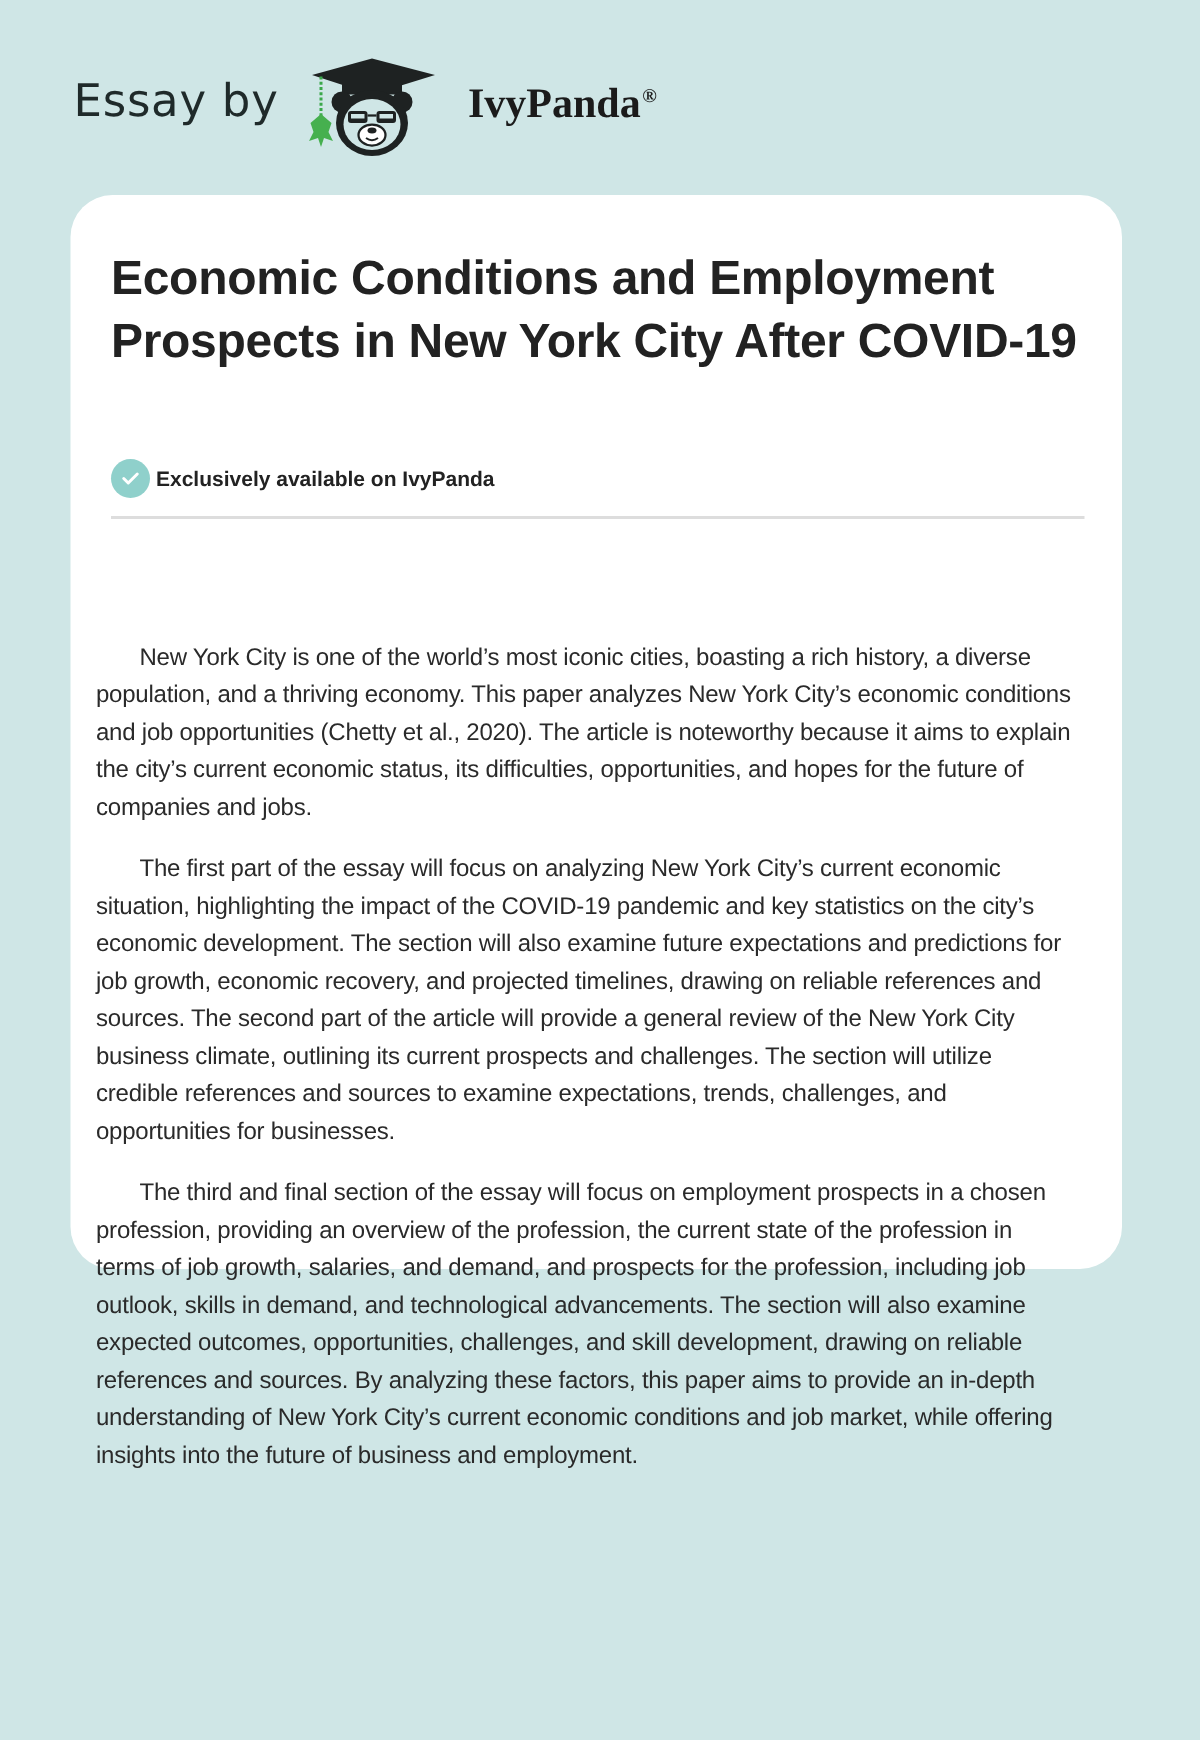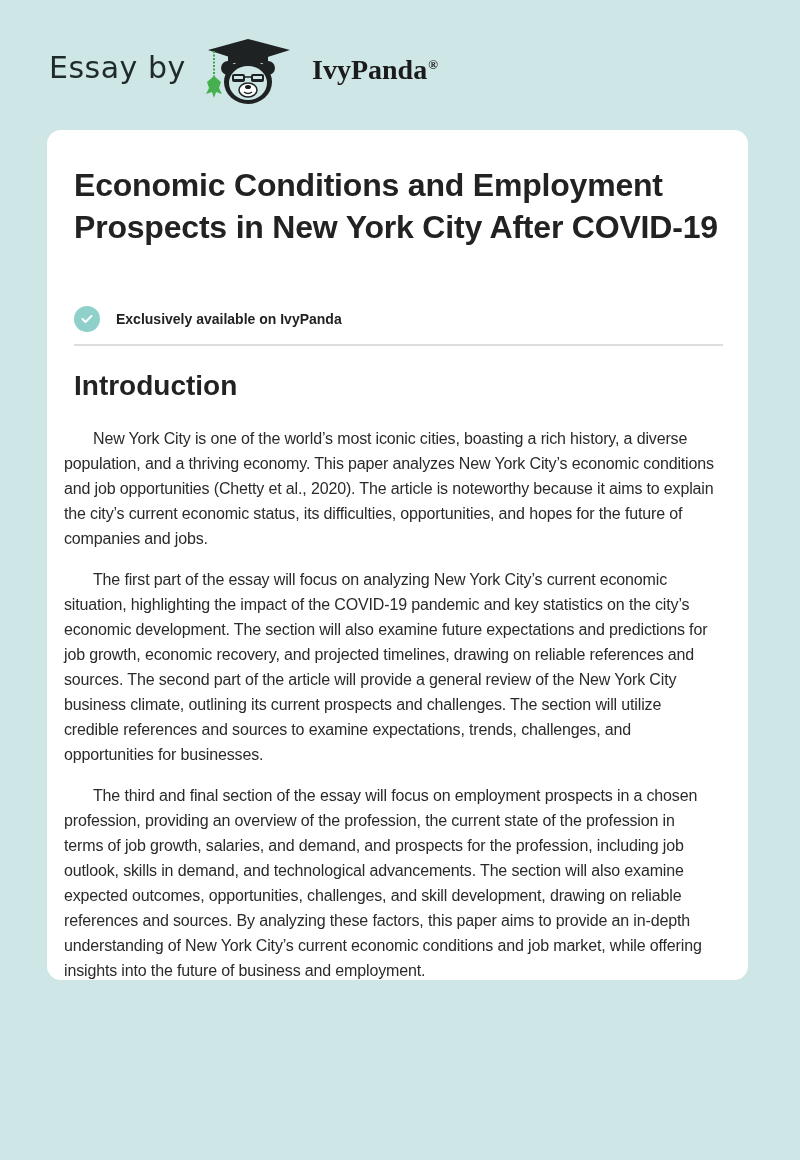--- a/index.html
+++ b/index.html
@@ -50,23 +50,23 @@
     .brand-name sup {
       font-size: 13px;
       vertical-align: super;
       margin-left: 1px;
     }
     .card {
       position: absolute;
       left: 47px;
       top: 130px;
       width: 701px;
-      height: 850px;
+      height: 716px;
       background: #ffffff;
-      border-radius: 14px;
+      border-radius: 28px;
     }
     .title {
       position: absolute;
       left: 27px;
       top: 34px;
       width: 660px;
       margin: 0;
       font-family: "Liberation Sans", sans-serif;
       font-weight: bold;
       font-size: 32px;
@@ -74,21 +74,20 @@
       color: #222;
       letter-spacing: -0.2px;
     }
     .exclusive {
       position: absolute;
       left: 27px;
       top: 176px;
       height: 26px;
       display: flex;
       align-items: center;
-      gap: 12px;
     }
     .check-circle {
       width: 26px;
       height: 26px;
       border-radius: 50%;
       background: #8fd0cb;
       display: flex;
       align-items: center;
       justify-content: center;
       margin-right: 4px;
@@ -176,20 +175,19 @@
     <span class="check-circle">
       <svg width="12" height="10" viewBox="0 0 12 10" xmlns="http://www.w3.org/2000/svg">
         <path d="M1.5 5 L4.5 8 L10.5 2" stroke="#ffffff" stroke-width="2" fill="none" stroke-linecap="round" stroke-linejoin="round"></path>
       </svg>
     </span>
     <span class="exclusive-label">Exclusively available on IvyPanda</span>
   </div>
 
   <div class="divider"></div>
 
-  <h2 class="section-heading">Introduction</h2>
 
   <div class="body-text">
     <p>New York City is one of the world’s most iconic cities, boasting a rich history, a diverse population, and a thriving economy. This paper analyzes New York City’s economic conditions and job opportunities (Chetty et al., 2020). The article is noteworthy because it aims to explain the city’s current economic status, its difficulties, opportunities, and hopes for the future of companies and jobs.</p>
     <p>The first part of the essay will focus on analyzing New York City’s current economic situation, highlighting the impact of the COVID-19 pandemic and key statistics on the city’s economic development. The section will also examine future expectations and predictions for job growth, economic recovery, and projected timelines, drawing on reliable references and sources. The second part of the article will provide a general review of the New York City business climate, outlining its current prospects and challenges. The section will utilize credible references and sources to examine expectations, trends, challenges, and opportunities for businesses.</p>
     <p>The third and final section of the essay will focus on employment prospects in a chosen profession, providing an overview of the profession, the current state of the profession in terms of job growth, salaries, and demand, and prospects for the profession, including job outlook, skills in demand, and technological advancements. The section will also examine expected outcomes, opportunities, challenges, and skill development, drawing on reliable references and sources. By analyzing these factors, this paper aims to provide an in-depth understanding of New York City’s current economic conditions and job market, while offering insights into the future of business and employment.</p>
   </div>
 </div>
 
 </body></html>

